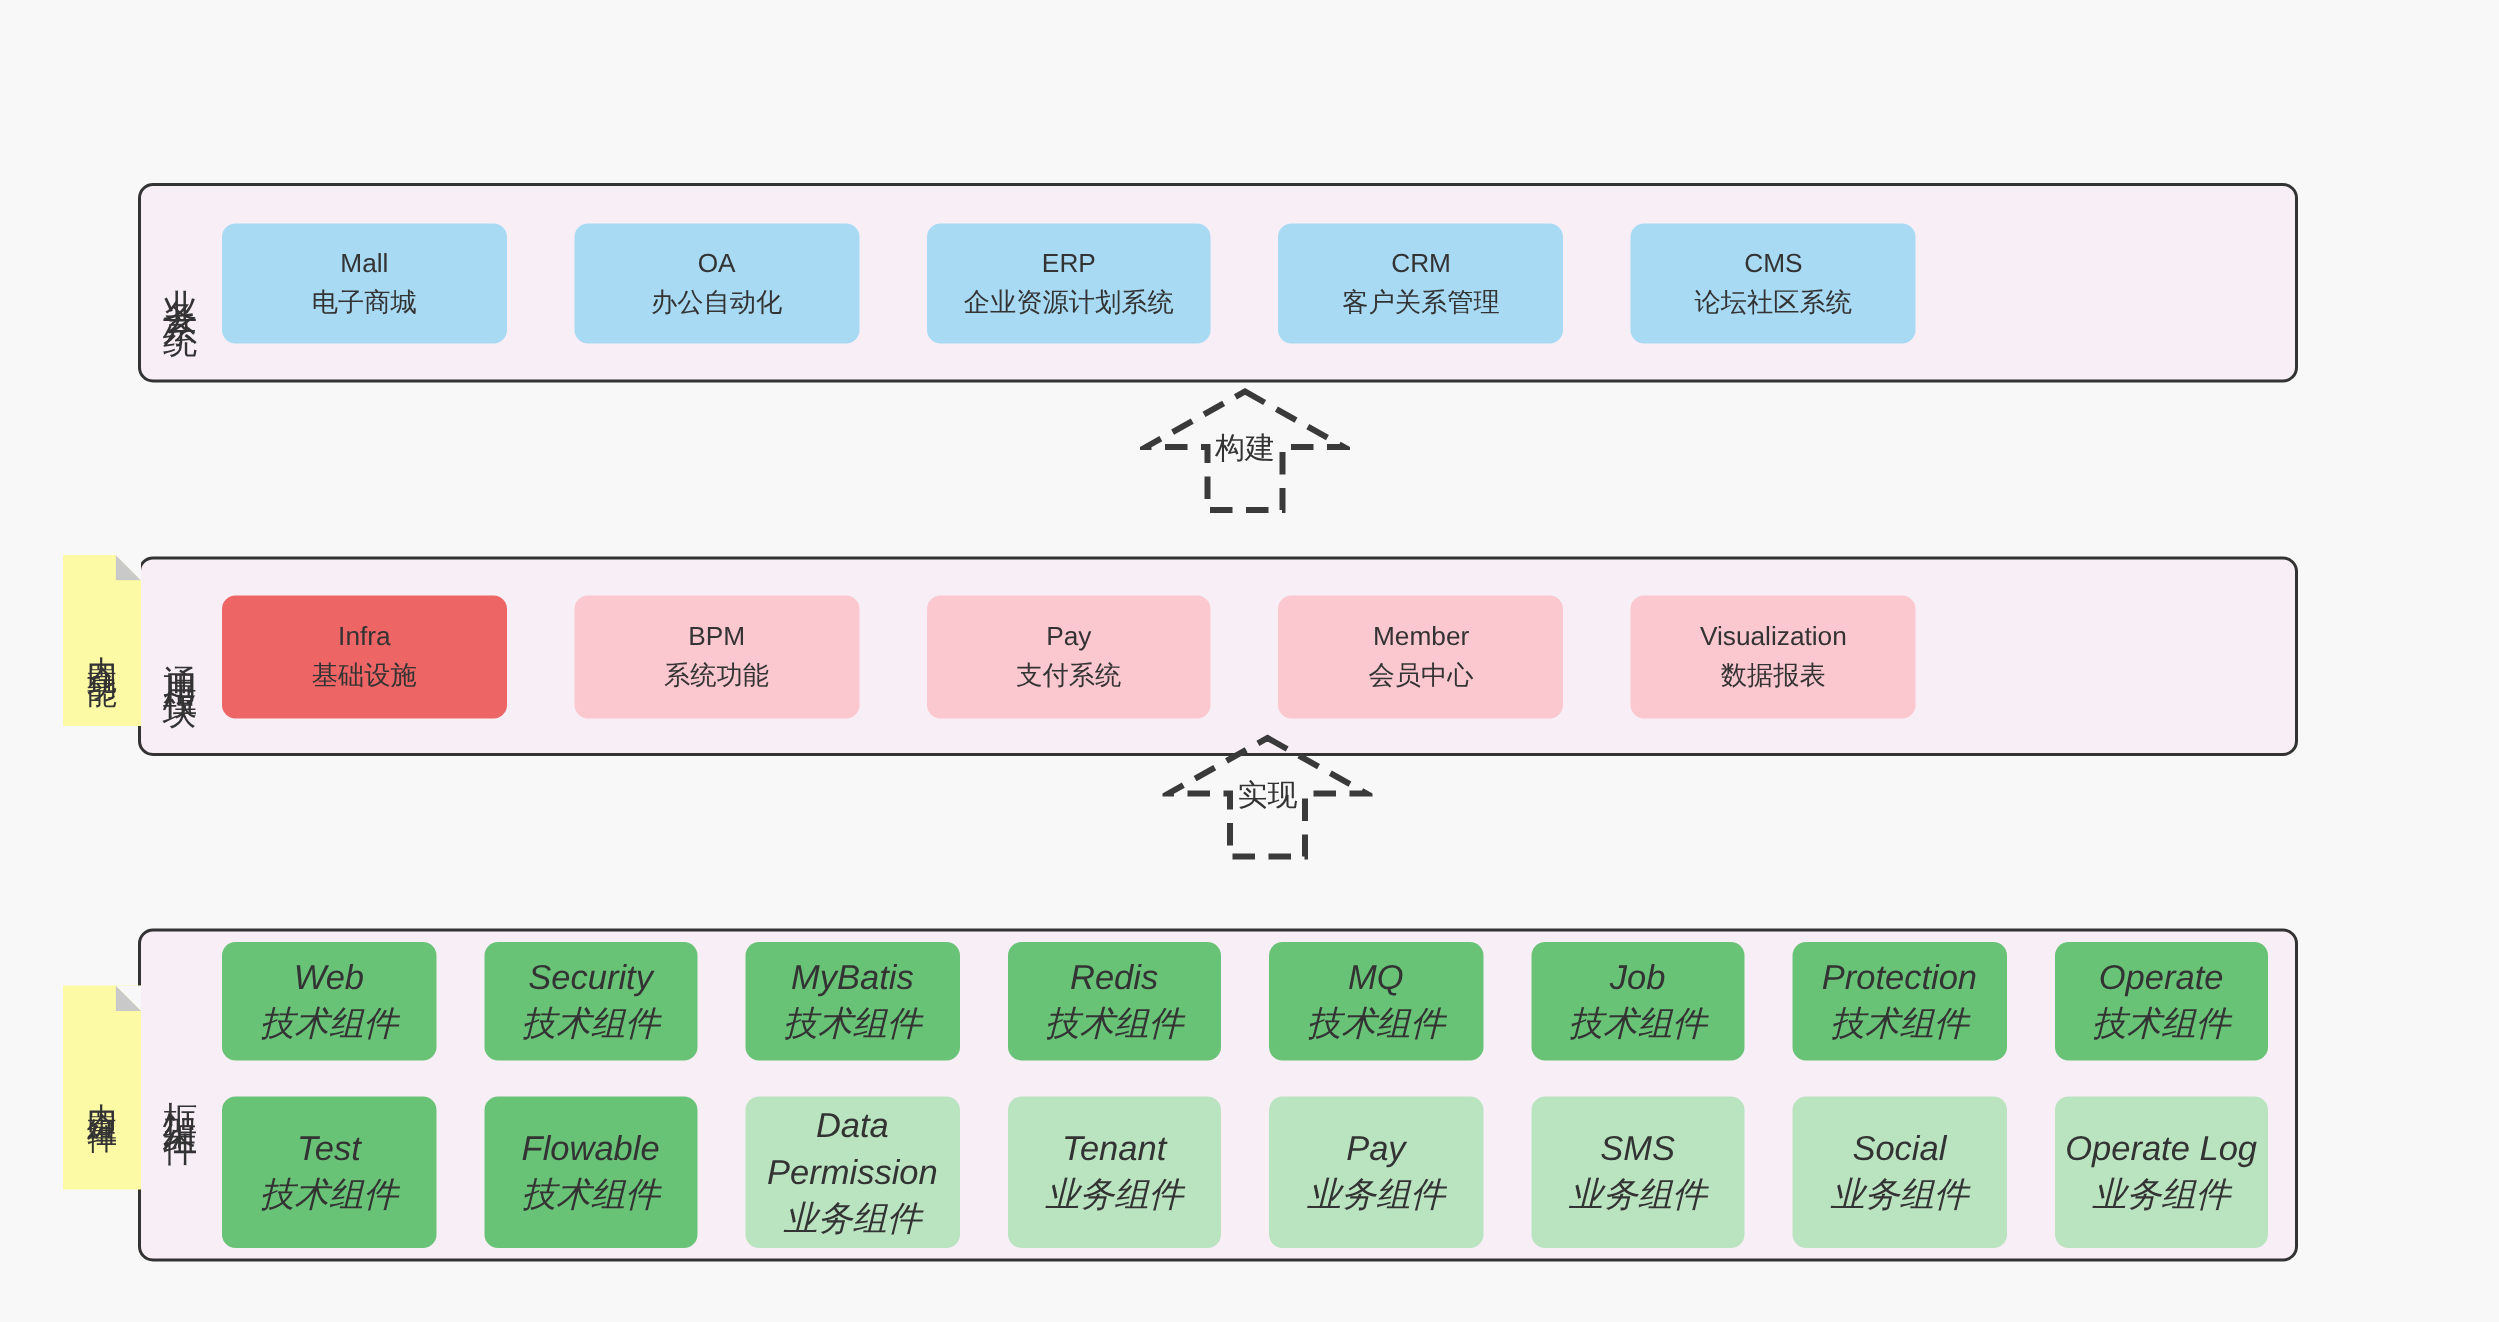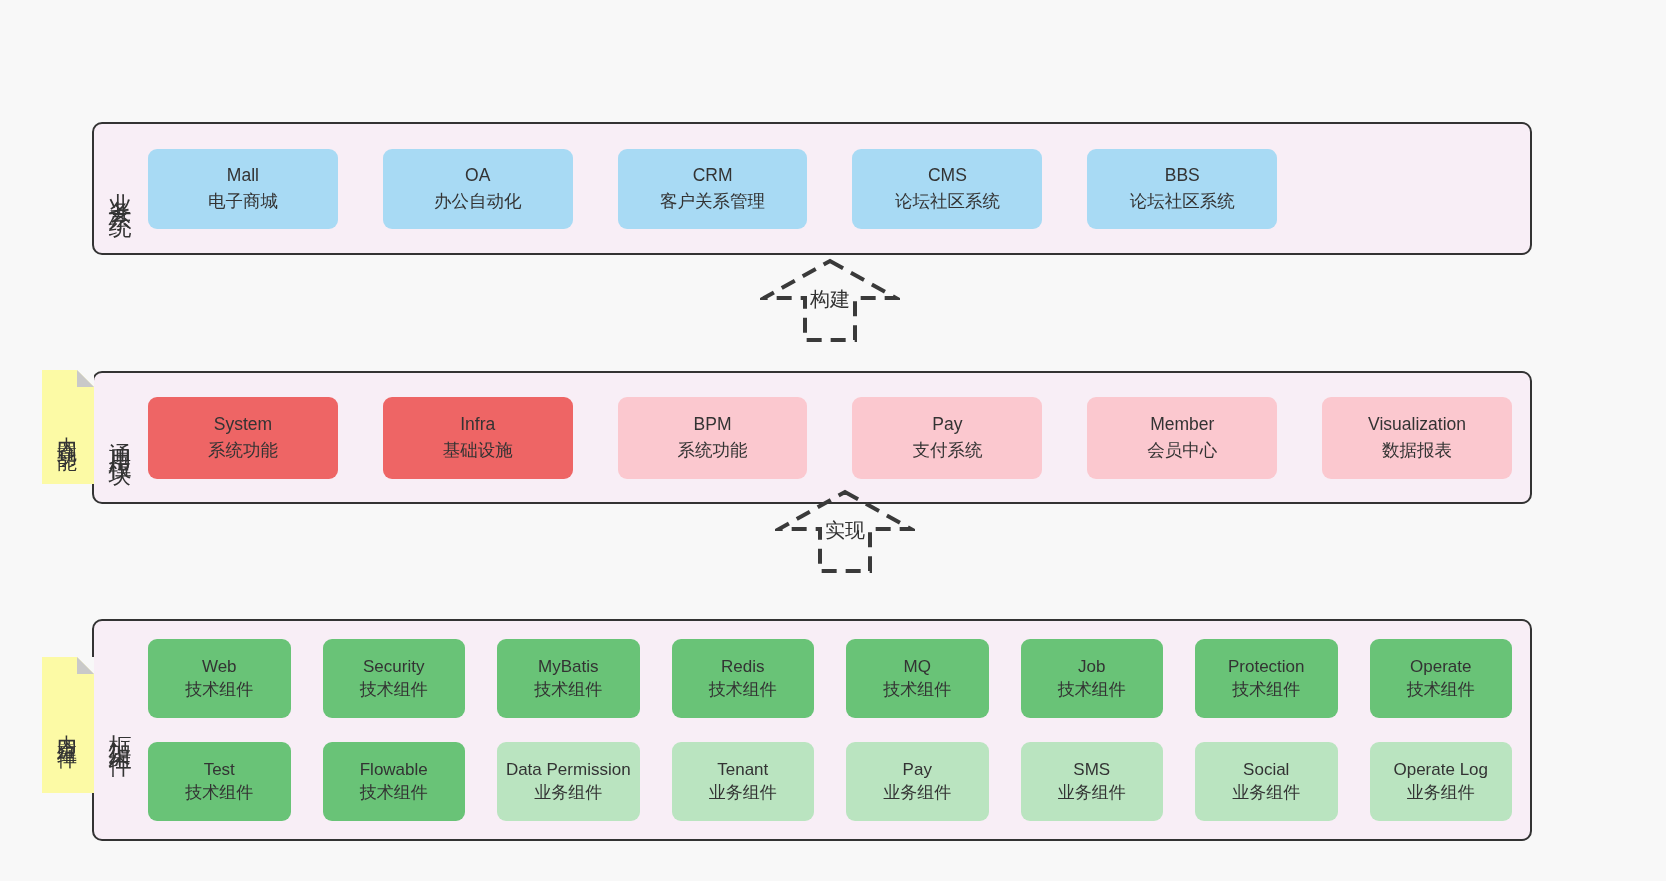--- a/index.html
+++ b/index.html
@@ -73,21 +73,21 @@
     flex-direction: column;
     align-items: center;
     justify-content: center;
     text-align: center;
     font-size: 17.5px;
     line-height: 1.45;
     padding: 4px 6px;
     color: var(--text);
   }
   .band-modules .node { min-height: 82px; }
-  .band-components .node { min-height: 79px; font-size: 17px; line-height: 1.35; }
+  .band-components .node { min-height: 79px; font-size: 23px; line-height: 1.35; font-style: italic; }
   .c-blue  { background: var(--blue); }
   .c-red   { background: var(--red); }
   .c-pink  { background: var(--pink); }
   .c-green { background: var(--green); }
   .c-lgreen{ background: var(--light-green); }
 
   
   .sticky {
     position: absolute;
     left: -52px;
@@ -149,29 +149,29 @@
     <div class="row cols6">
       <div class="node c-blue">
         <span>Mall</span>
         <span>电子商城</span>
       </div>
       <div class="node c-blue">
         <span>OA</span>
         <span>办公自动化</span>
       </div>
       <div class="node c-blue">
+        <span>ERP</span>
+        <span>企业资源计划系统</span>
+      </div>
+      <div class="node c-blue">
         <span>CRM</span>
         <span>客户关系管理</span>
       </div>
       <div class="node c-blue">
         <span>CMS</span>
-        <span>论坛社区系统</span>
-      </div>
-      <div class="node c-blue">
-        <span>BBS</span>
         <span>论坛社区系统</span>
       </div>
     </div>
   </div>
 
   <div class="arrow arrow-build">
     <svg width="140" height="86" viewBox="0 0 140 86">
       <path d="M70 3 L136 40 L95 40 L95 82 L45 82 L45 40 L4 40 Z" fill="none" stroke="#3a3a3a" stroke-width="4" stroke-dasharray="15 9"></path>
     </svg>
     <span class="arrow-label">构建</span>
@@ -179,24 +179,20 @@
 
   <div class="band band-modules">
     <div class="sticky sticky-modules">
       <span class="fold-bg"></span>
       <span class="fold"></span>
       <span class="sticky-label">内置功能</span>
     </div>
     <div class="v-label">通用模块</div>
     <div class="row cols6">
       <div class="node c-red">
-        <span>System</span>
-        <span>系统功能</span>
-      </div>
-      <div class="node c-red">
         <span>Infra</span>
         <span>基础设施</span>
       </div>
       <div class="node c-pink">
         <span>BPM</span>
         <span>系统功能</span>
       </div>
       <div class="node c-pink">
         <span>Pay</span>
         <span>支付系统</span>

